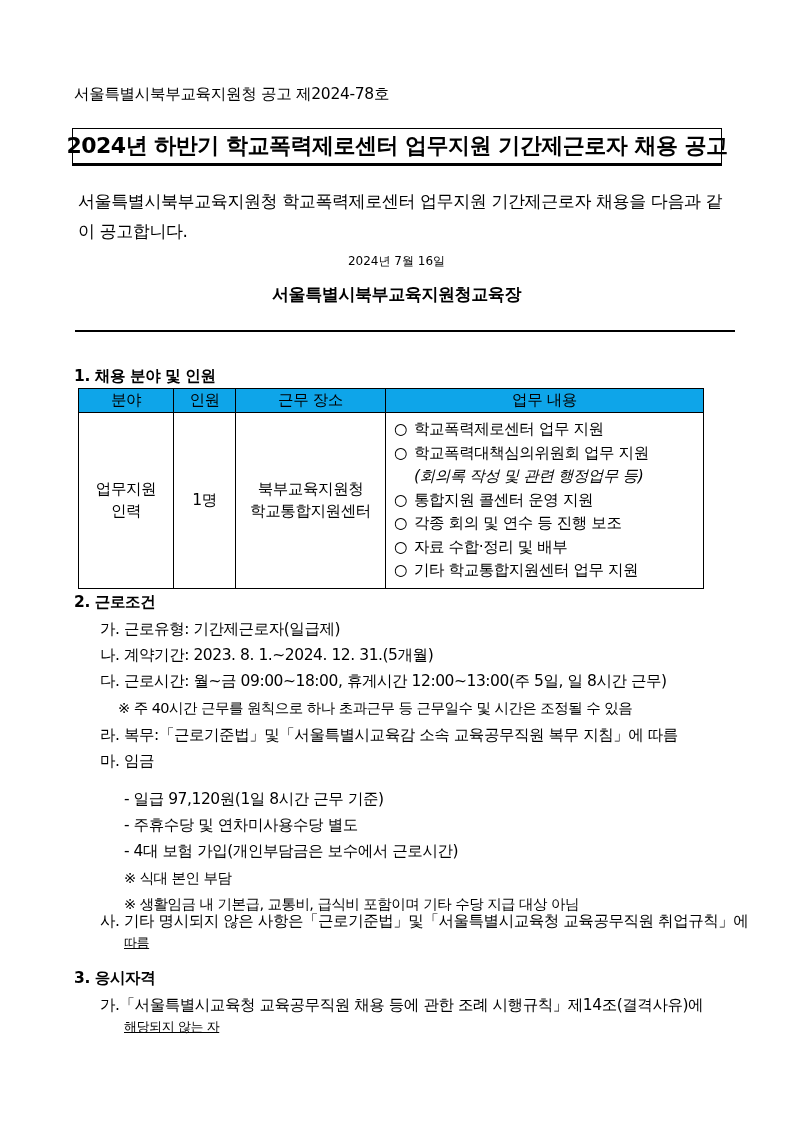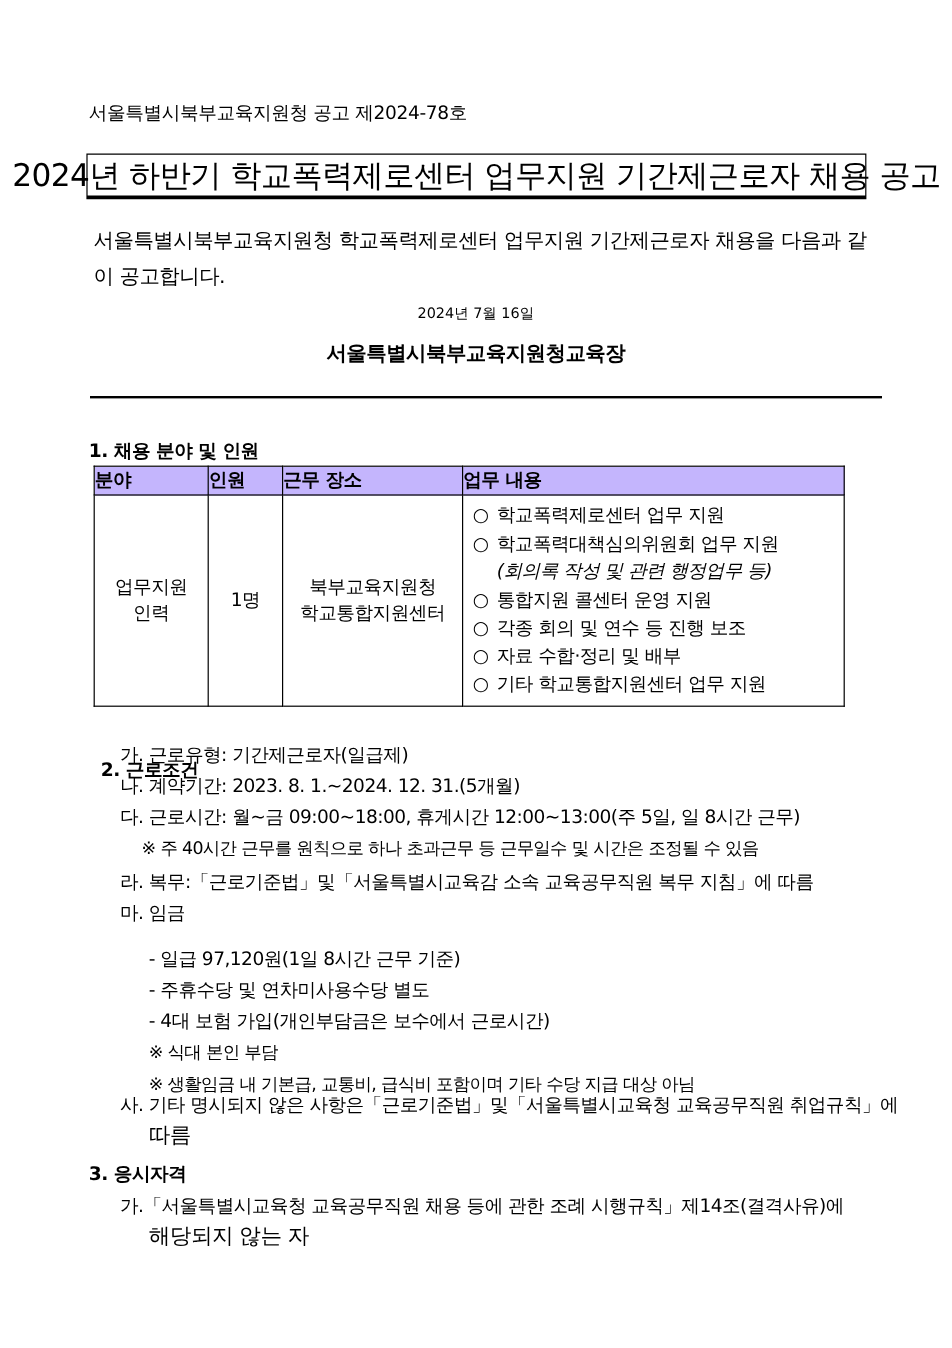--- a/index.html
+++ b/index.html
@@ -42,22 +42,22 @@
     width: 650px;
     height: 38px;
     border: 1.6px solid #000;
     border-bottom-width: 3.4px;
     box-sizing: border-box;
     display: flex;
     align-items: center;
     justify-content: center;
   }
   .title-box .title-text {
-    font-size: 26px;
-    font-weight: normal;
+    font-size: 22px;
+    font-weight: bold;
     letter-spacing: -0.5px;
     white-space: nowrap;
   }
 
   .intro {
     position: absolute;
     left: 78px;
     top: 186px;
     width: 648px;
     font-size: 17px;
@@ -97,45 +97,44 @@
 
   
   .section-heading {
     position: absolute;
     font-size: 15.5px;
     font-weight: bold;
     letter-spacing: -0.4px;
     white-space: nowrap;
   }
   #sec1-heading { left: 74px; top: 366px; text-align: center; }
-  #sec2-heading { left: 84px; top: 592px; margin-top: 40px; }
+  #sec2-heading { left: 74px; top: 592px; }
   #sec3-heading { left: 74px; top: 968px; }
 
   
   .job-table {
     position: absolute;
     left: 78px;
     top: 388px;
     width: 625px;
     border-collapse: collapse;
     table-layout: fixed;
   }
   .job-table th, .job-table td {
     border: 1.1px solid #000;
     padding: 0;
     font-weight: normal;
     font-size: 15.5px;
     letter-spacing: -0.4px;
   }
   .job-table thead th {
-    background: #c4b5fd;
+    background: #0ea5e9;
     height: 23px;
-    text-align: left;
+    text-align: center;
     vertical-align: middle;
-    font-weight: bold;
   }
   .job-table td {
     vertical-align: middle;
     text-align: center;
     height: 160px;
   }
   .col-field  { width: 95px; }
   .col-count  { width: 62px; }
   .col-place  { width: 150px; }
   .col-duty   { width: 318px; }
@@ -177,23 +176,24 @@
     letter-spacing: -0.45px;
     line-height: 26px;
     white-space: nowrap;
   }
   .lvl1 { left: 100px; }
   .lvl2 { left: 118px; }
   .lvl2b { left: 124px; margin-top: 12px; }
   .note  { letter-spacing: -0.55px; font-size: 14.5px; }
   .cont-line {
     position: absolute;
-    font-size: 18px;
+    font-size: 13px;
     letter-spacing: -0.45px;
     white-space: nowrap;
+    text-decoration: underline;
   }
 </style>
 </head>
 <body>
 
 <div class="page">
 
   <div class="doc-number">서울특별시북부교육지원청 공고 제2024-78호</div>
 
   <div class="title-box">

